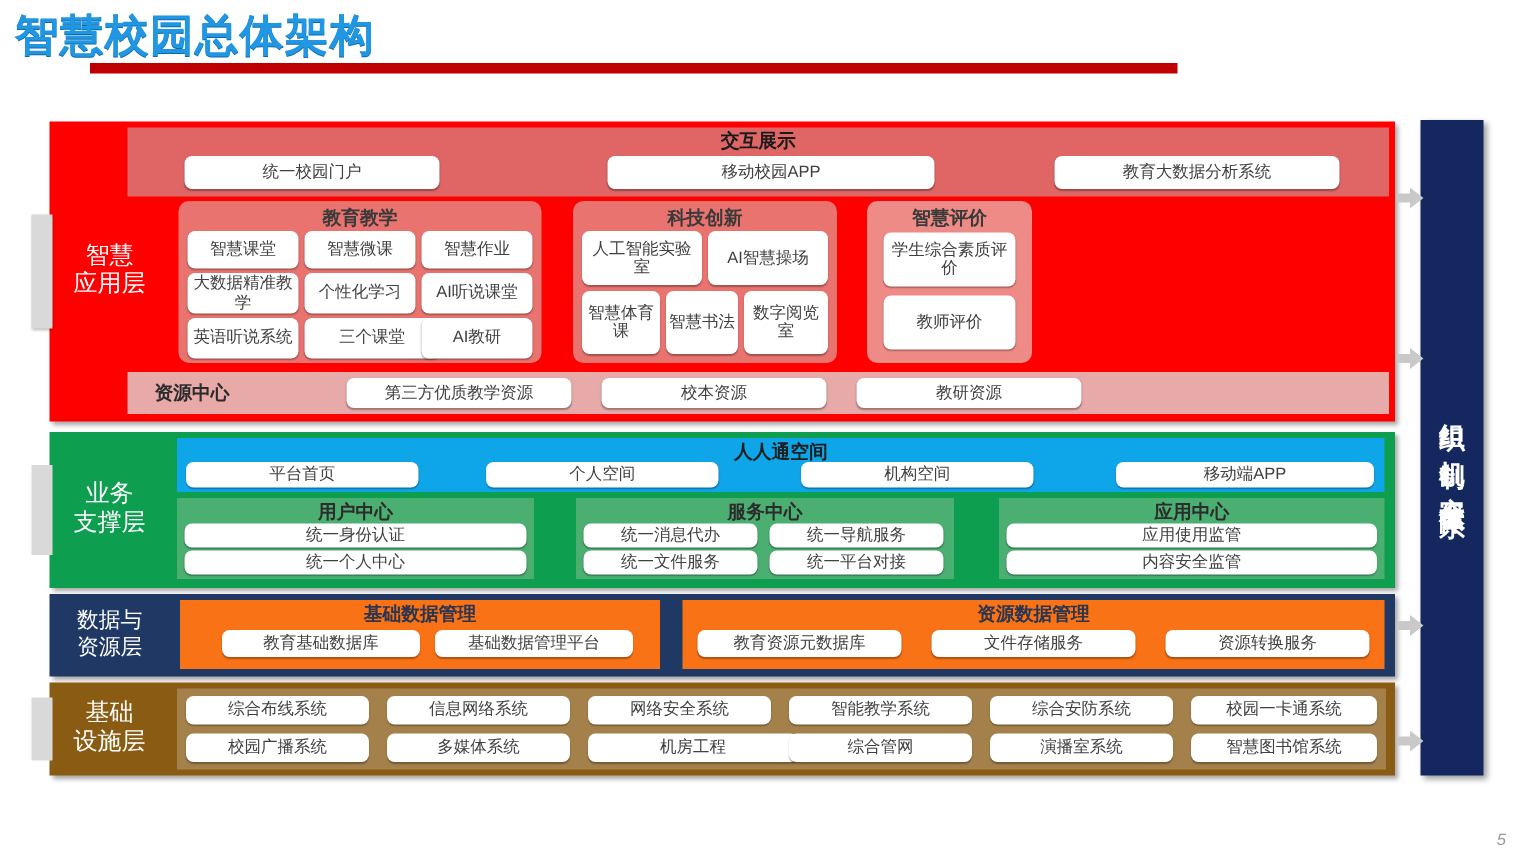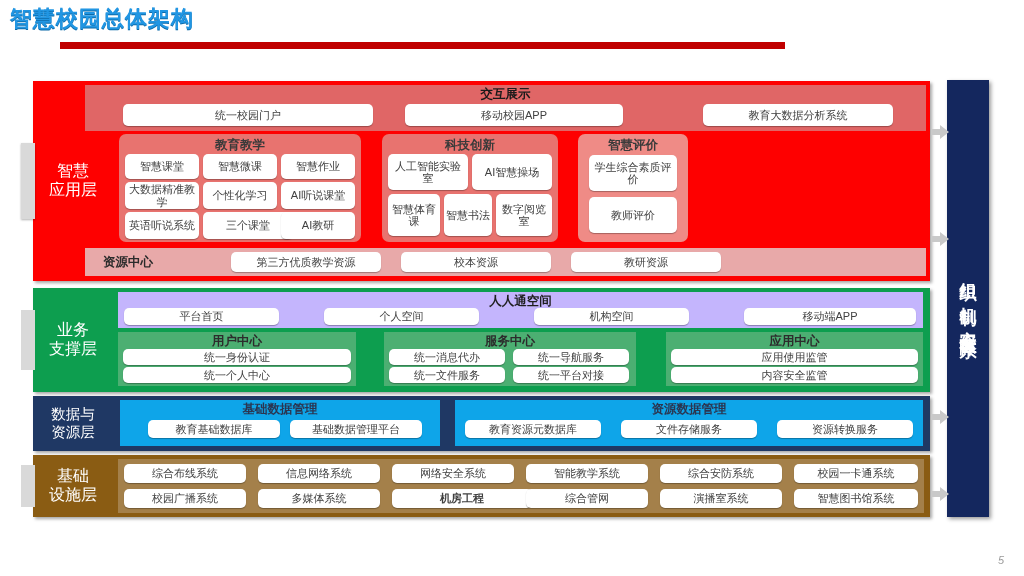--- a/index.html
+++ b/index.html
@@ -4,21 +4,21 @@
 <style>
   html,body{margin:0;padding:0;}
   body{
     width:1024px;height:576px;background:#ffffff;overflow:hidden;
     font-family:"Liberation Sans","DejaVu Sans",sans-serif;
     position:relative;
   }
   
   #slide-title{
     position:absolute;left:10px;top:4px;
-    font-size:22px;font-weight:bold;color:#2196e3;
+    font-size:29px;font-weight:bold;color:#2196e3;
     letter-spacing:1px;
     text-shadow:0 1px 0 #0d6aa8;
   }
   #title-rule{
     position:absolute;left:60px;top:42px;width:725px;height:7px;
     background:#c00000;
   }
   
   #diagram{position:absolute;left:0;top:0;width:1024px;height:576px;}
 
@@ -75,29 +75,29 @@
   .grp.pale{background:#ef8b86;}
 
   
   #layer-biz{left:33px;top:288px;width:897px;height:104px;background:#0d9e4f;
     box-shadow:2px 2px 3px rgba(0,0,0,.35);}
   #biz-label{width:80px;height:104px;font-size:16px;flex-direction:column;}
   #biz-label .arrow-tail{
     position:absolute;left:-12px;top:22px;width:14px;height:60px;
     background:#d9d9d9;z-index:-1;
   }
-  .gband{position:absolute;background:#c4b5fd;box-sizing:border-box;}
+  .gband{position:absolute;background:#0ea5e9;box-sizing:border-box;}
   .gsub{position:absolute;background:#4caf72;box-sizing:border-box;}
   .gsub .grp-title{color:#2c2c2c;}
 
   
   #layer-data{left:33px;top:396px;width:897px;height:55px;background:#1f3864;
     box-shadow:2px 2px 3px rgba(0,0,0,.35);}
   #data-label{width:80px;height:55px;font-size:14.5px;flex-direction:column;}
-  .bsub{position:absolute;background:#0ea5e9;box-sizing:border-box;}
+  .bsub{position:absolute;background:#f97316;box-sizing:border-box;}
   .bsub .grp-title{color:#2b3550;}
 
   
   #layer-infra{left:33px;top:455px;width:897px;height:62px;background:#8a5c13;
     box-shadow:2px 2px 3px rgba(0,0,0,.35);}
   #infra-label{width:80px;height:62px;font-size:16px;flex-direction:column;}
   #infra-label .arrow-tail{
     position:absolute;left:-12px;top:10px;width:14px;height:42px;
     background:#d9d9d9;z-index:-1;
   }
@@ -136,21 +136,21 @@
   <div class="layer" id="layer-app">
     <div class="layer-label" id="app-label">
       <div class="arrow-tail"></div>
       <span>智慧</span>
       <span>应用层</span>
     </div>
   </div>
 
   <div class="band-top">
     <div class="bt-title">交互展示</div>
-    <div class="chip" style="position:absolute;left:38px;top:19px;width:250px;height:22px;">统一校园门户</div>
+    <div class="chip" style="position:absolute;left:38px;top:19px;width:170px;height:22px;">统一校园门户</div>
     <div class="chip" style="position:absolute;left:320px;top:19px;width:218px;height:22px;">移动校园APP</div>
     <div class="chip" style="position:absolute;left:618px;top:19px;width:190px;height:22px;">教育大数据分析系统</div>
   </div>
 
   <div class="grp" style="left:119px;top:134px;width:242px;height:108px;">
     <div class="grp-title" style="margin-top:3px;">教育教学</div>
     <div class="chip" style="position:absolute;left:6px;top:20px;width:74px;height:25px;">智慧课堂</div>
     <div class="chip" style="position:absolute;left:84px;top:20px;width:74px;height:25px;">智慧微课</div>
     <div class="chip" style="position:absolute;left:162px;top:20px;width:74px;height:25px;">智慧作业</div>
     <div class="chip" style="position:absolute;left:6px;top:48px;width:74px;height:27px;">大数据精准教学</div>
@@ -251,21 +251,21 @@
   <div class="nsub" style="left:118px;top:459px;width:806px;height:54px;">
     <div class="chip" style="position:absolute;left:6px;top:5px;width:122px;height:19px;">综合布线系统</div>
     <div class="chip" style="position:absolute;left:140px;top:5px;width:122px;height:19px;">信息网络系统</div>
     <div class="chip" style="position:absolute;left:274px;top:5px;width:122px;height:19px;">网络安全系统</div>
     <div class="chip" style="position:absolute;left:408px;top:5px;width:122px;height:19px;">智能教学系统</div>
     <div class="chip" style="position:absolute;left:542px;top:5px;width:122px;height:19px;">综合安防系统</div>
     <div class="chip" style="position:absolute;left:676px;top:5px;width:124px;height:19px;">校园一卡通系统</div>
 
     <div class="chip" style="position:absolute;left:6px;top:30px;width:122px;height:19px;">校园广播系统</div>
     <div class="chip" style="position:absolute;left:140px;top:30px;width:122px;height:19px;">多媒体系统</div>
-    <div class="chip" style="position:absolute;left:274px;top:30px;width:140px;height:19px;font-weight:bold;">机房工程</div>
+    <div class="chip" style="position:absolute;left:274px;top:30px;width:140px;height:19px;">机房工程</div>
     <div class="chip" style="position:absolute;left:408px;top:30px;width:122px;height:19px;">综合管网</div>
     <div class="chip" style="position:absolute;left:542px;top:30px;width:122px;height:19px;">演播室系统</div>
     <div class="chip" style="position:absolute;left:676px;top:30px;width:124px;height:19px;">智慧图书馆系统</div>
   </div>
 
   <div class="arrowhead" style="left:931px;top:125px;">
     <svg width="18" height="14" viewBox="0 0 18 14">
         <path d="M0 4 H9 V0 L18 7 L9 14 V10 H0 Z" fill="#c9c9c9"></path>
       </svg>
   </div>

